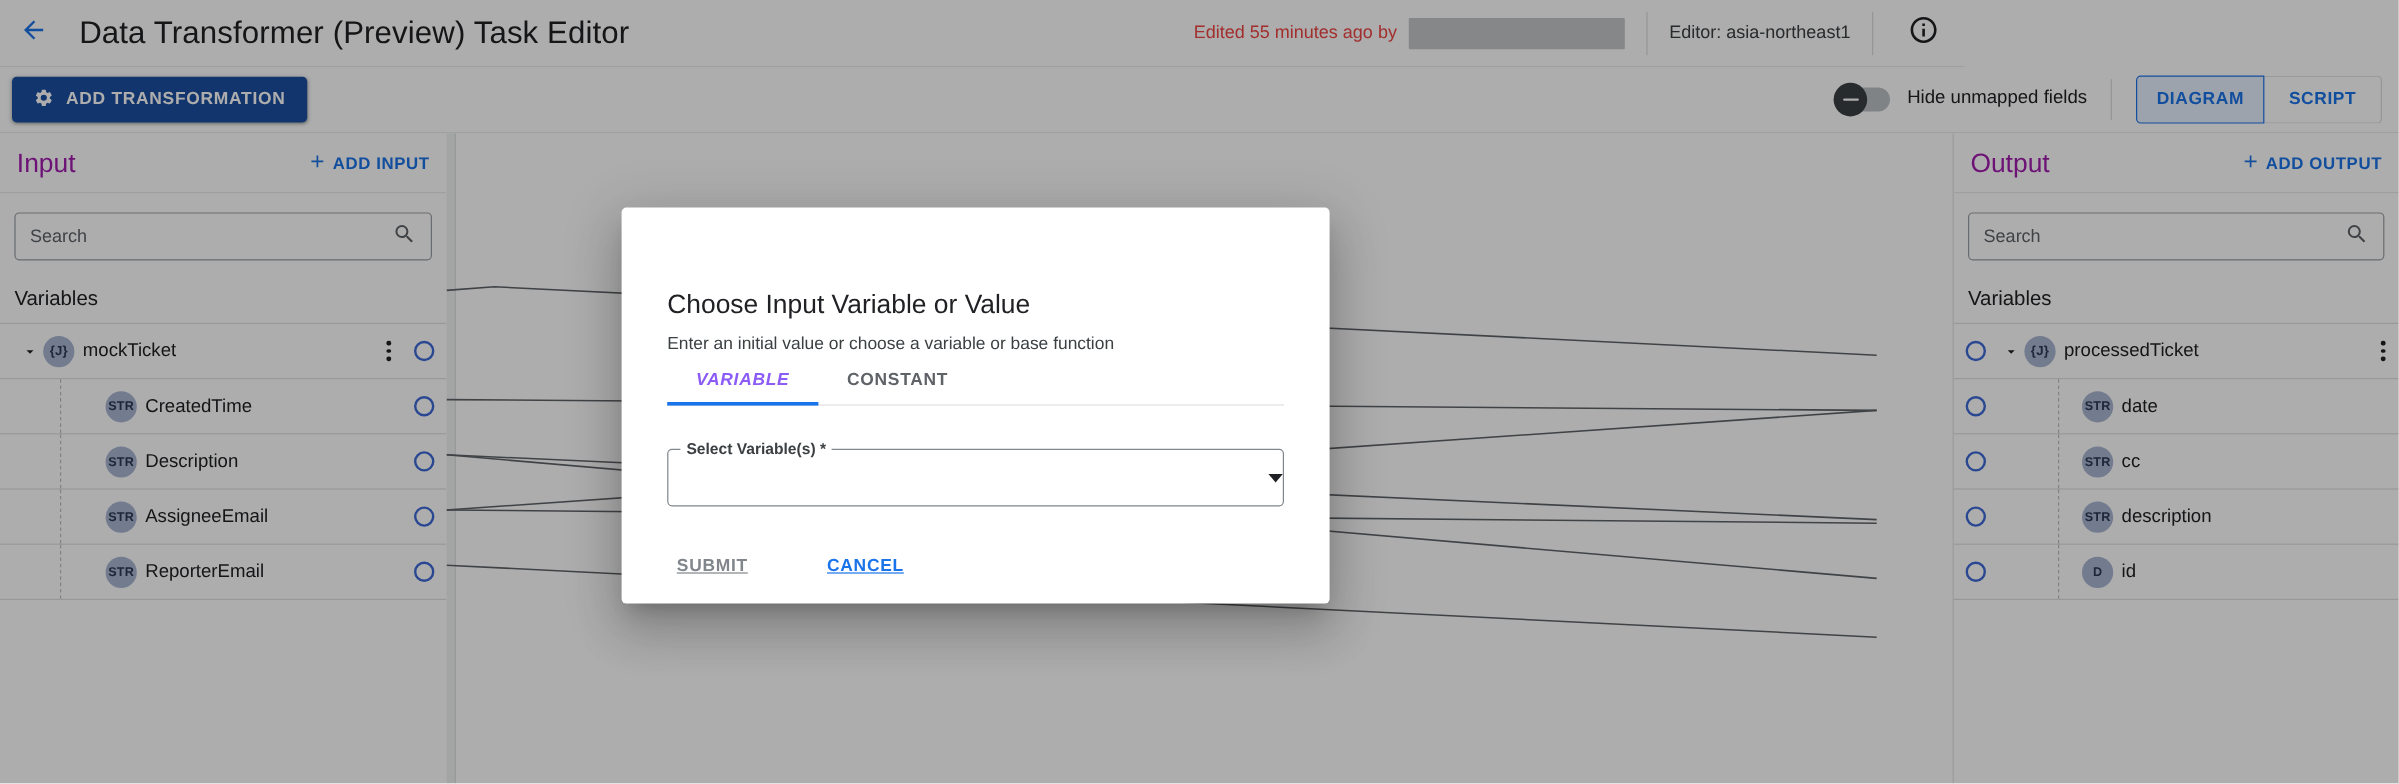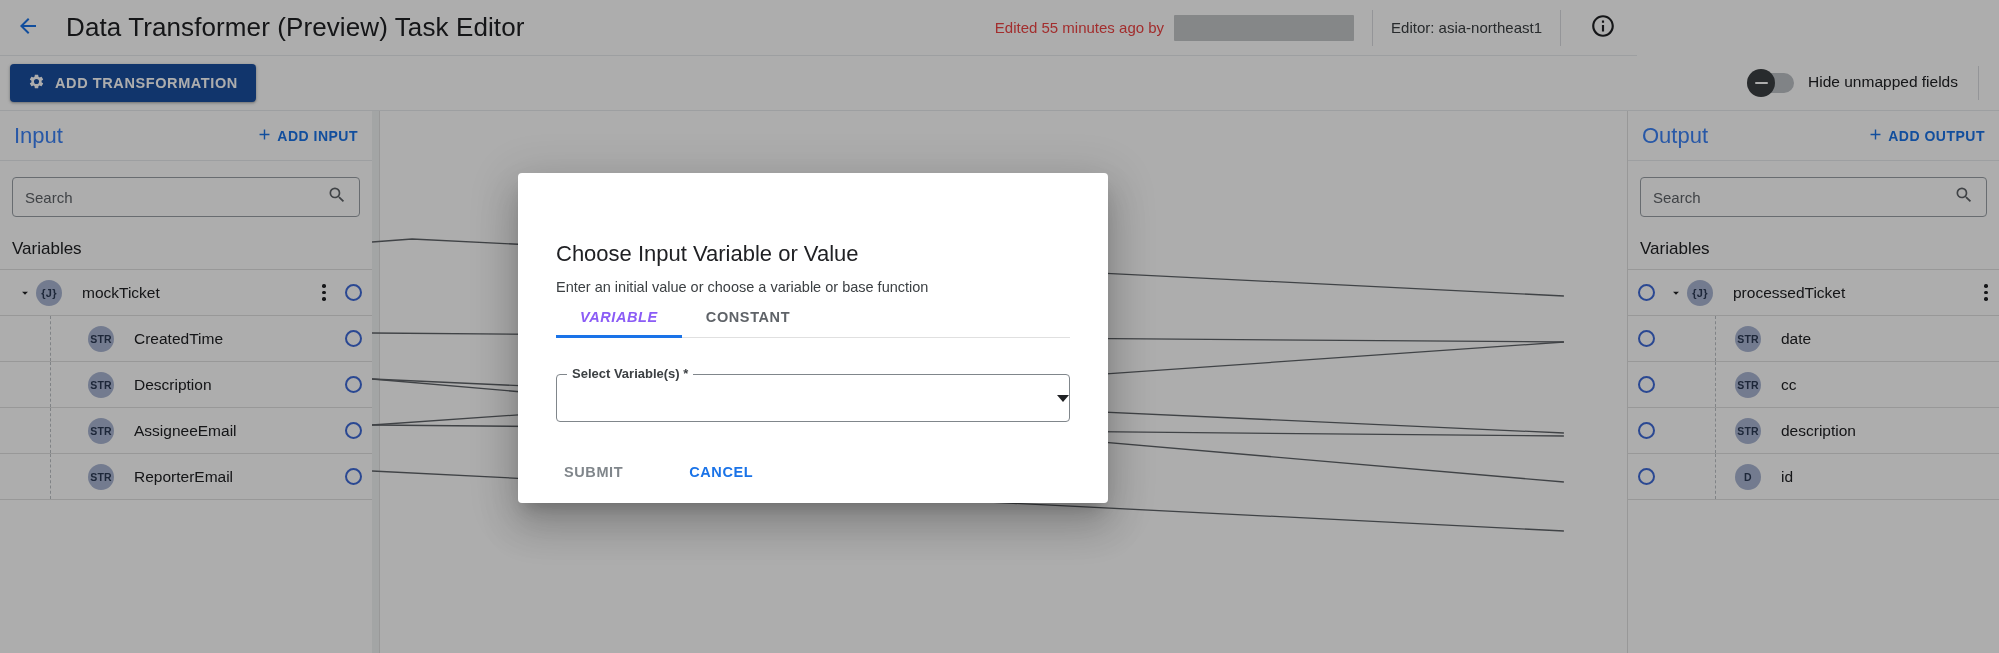--- a/index.html
+++ b/index.html
@@ -103,21 +103,21 @@
   .seg-btn.active { background:#e8f0fe; border-color:#1a73e8; z-index:1; }
 
   
   .panes { position:absolute; top:111px; left:0; width:1999px; height:542px; display:flex; background:#fff; }
   .side-pane { width: 372px; flex:0 0 372px; background:#fff; display:flex; flex-direction:column; }
   .side-pane.right { border-left: 1px solid #e0e0e0; }
   .pane-header {
     height: 50px; display:flex; align-items:center; padding: 0 14px;
     border-bottom: 1px solid #e8eaed;
   }
-  .pane-title { font-size: 22px; color:#3b82f6; font-weight:400; }
+  .pane-title { font-size: 22px; color:#a21caf; font-weight:400; }
   .pane-action {
     margin-left:auto; display:flex; align-items:center; gap:4px;
     color:#1a73e8; font-size:14px; font-weight:600; letter-spacing:.5px; cursor:pointer;
   }
   .pane-action svg { fill:#1a73e8; }
 
   .search-box {
     margin: 16px 12px 0 12px; height: 40px;
     border: 1px solid #9aa0a6; border-radius: 4px;
     display: flex; align-items:center; padding: 0 12px;
@@ -151,21 +151,21 @@
   }
   .caret svg { fill:#202124; }
   .type-badge {
     width: 26px; height: 26px; border-radius: 50%;
     background: #aab6d3; color:#2c3a55;
     display:flex; align-items:center; justify-content:center;
     font-size: 10.5px; font-weight:700; letter-spacing:.2px;
     flex: 0 0 26px;
   }
   .type-badge.json { font-size: 11px; }
-  .var-name { margin-left: 20px; font-size: 15.5px; color:#202124; white-space:nowrap; }
+  .var-name { margin-left: 7px; font-size: 15.5px; color:#202124; white-space:nowrap; }
   .row-menu {
     margin-left:auto; width: 26px; height: 30px;
     display:flex; flex-direction:column; align-items:center; justify-content:center; gap:3px;
     cursor:pointer; flex:0 0 26px;
   }
   .row-menu i { width:3.5px; height:3.5px; background:#202124; border-radius:50%; display:block; }
   .port {
     width: 17px; height: 17px; border-radius:50%;
     border: 2px solid #3f6ad8; background:#fff;
     flex:0 0 17px;
@@ -210,20 +210,21 @@
     position:absolute; top: -9px; left: 10px; background:#fff; padding: 0 5px;
     font-size: 13px; font-weight:700; color:#3c4043; white-space:nowrap;
   }
   .field .sel-value { flex:1; font-size:15px; color:#202124; }
   .field .chevron { width:0;height:0;border-left:6px solid transparent;border-right:6px solid transparent;border-top:7px solid #202124; }
   .modal-actions { display:flex; align-items:center; gap: 26px; margin-top: 34px; }
   .btn-text {
     font-size: 14.5px; font-weight:600; letter-spacing:.6px;
     padding: 8px 8px; cursor:pointer; border-radius:4px; background:transparent; border:none;
     font-family: inherit;
+    text-decoration: underline;
   }
   .btn-text.disabled { color:#80868b; cursor:default; }
   .btn-text.primary { color:#1a73e8;margin-left:24px; }
 </style>
 </head>
 <body>
 
 <div id="app">
 
   <div class="appbar">
@@ -263,20 +264,24 @@
     </button>
 
     <div class="toolbar-right">
       <div class="toggle-wrap">
         <div class="toggle">
           <div class="thumb"></div>
         </div>
         <div class="toggle-label">Hide unmapped fields</div>
       </div>
       <div class="seg-divider"></div>
+      <div class="segmented">
+        <div class="seg-btn active">DIAGRAM</div>
+        <div class="seg-btn">SCRIPT</div>
+      </div>
     </div>
   </div>
 
   <div class="panes">
 
     <div class="side-pane left">
       <div class="pane-header">
         <div class="pane-title">Input</div>
         <div class="pane-action">
           <span>

